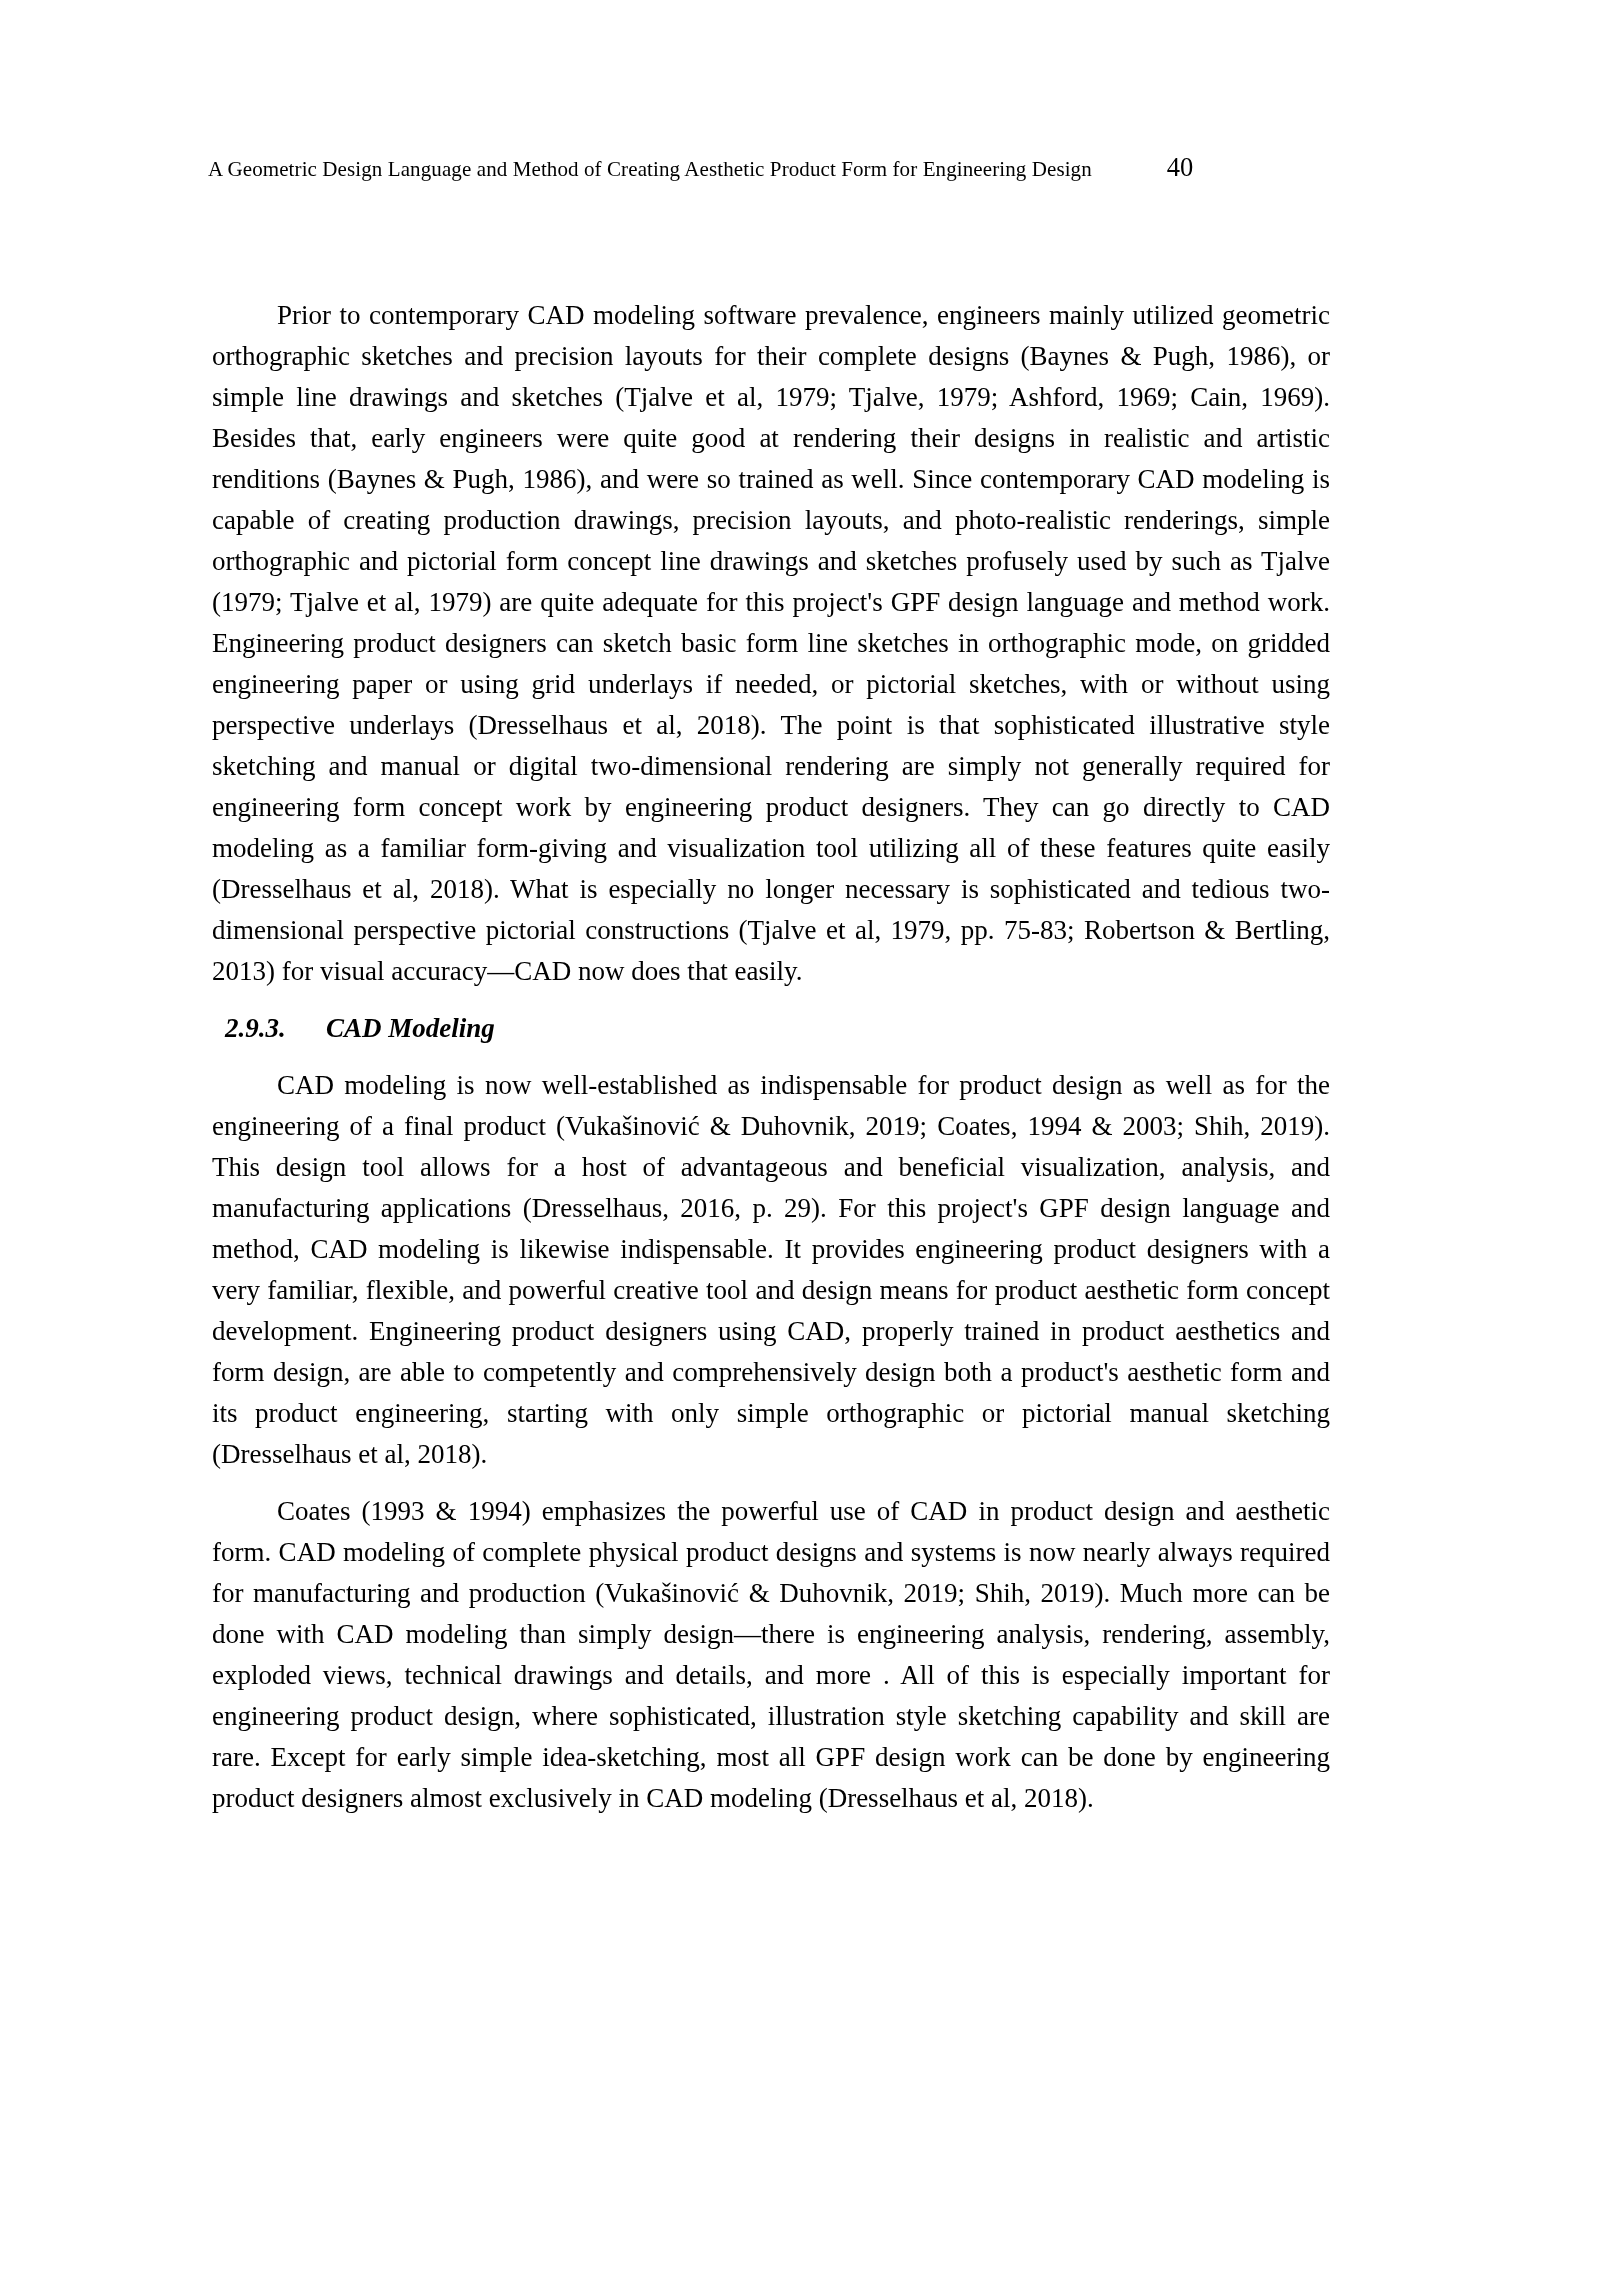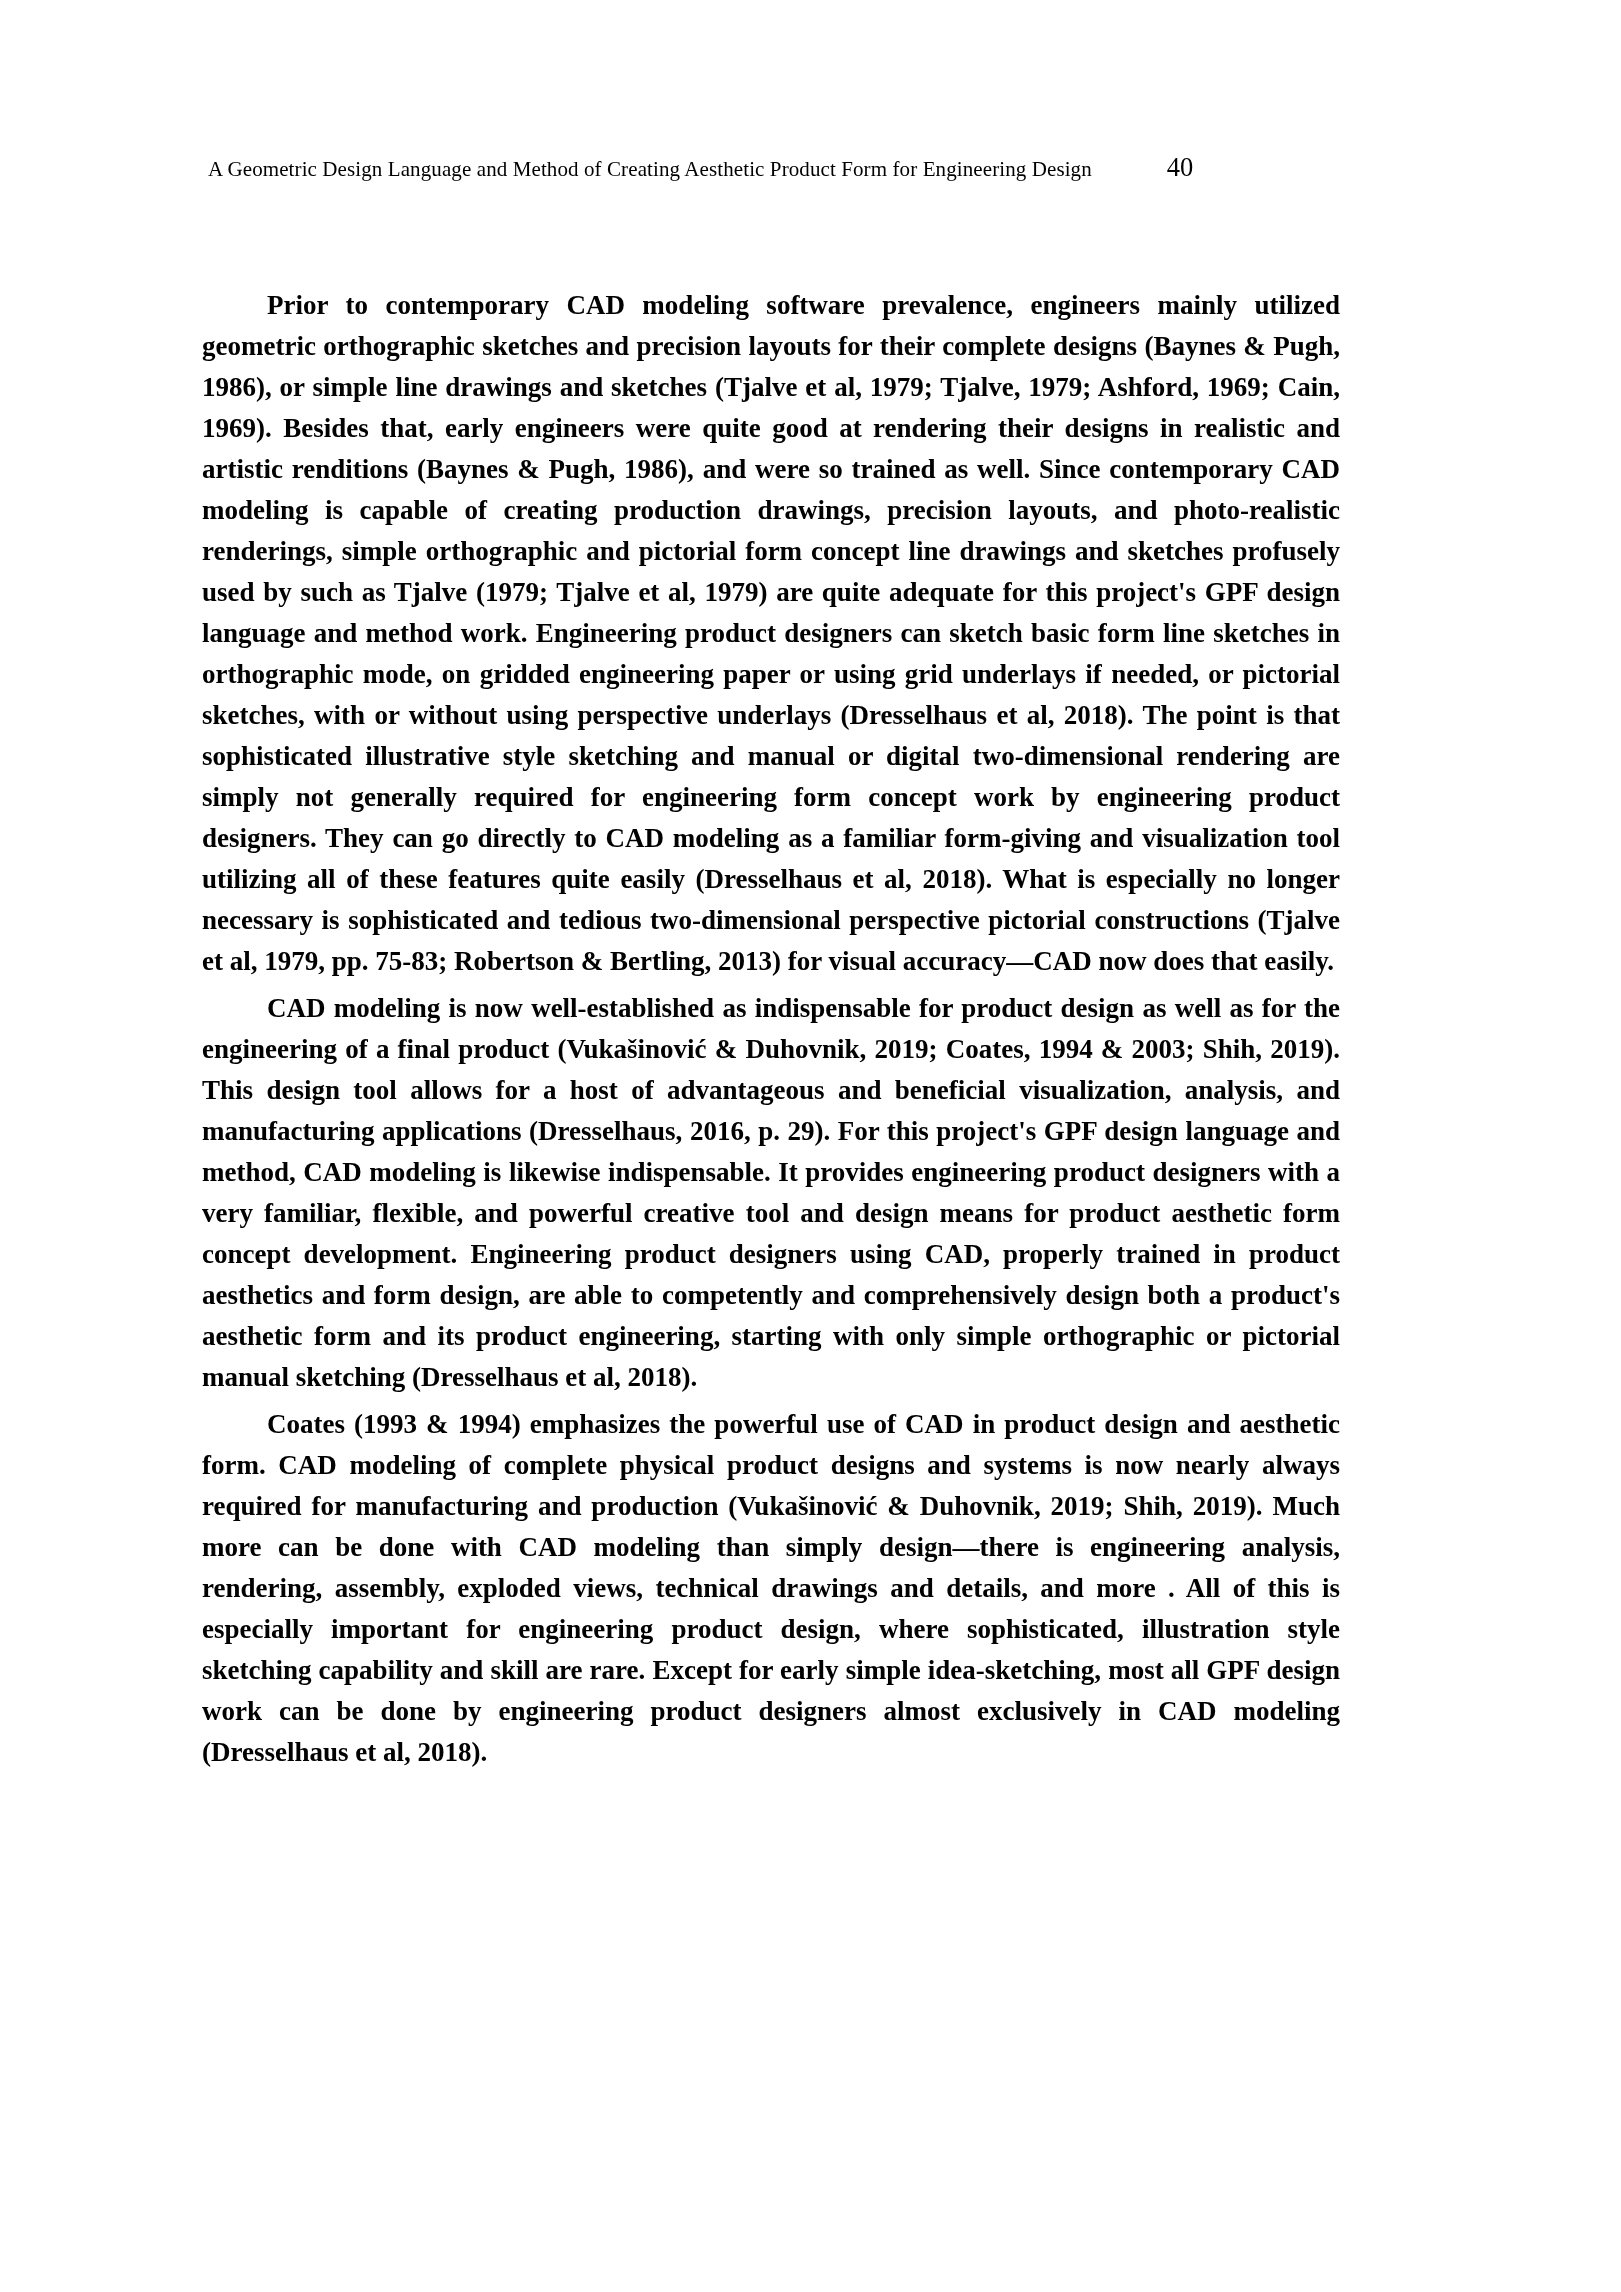--- a/index.html
+++ b/index.html
@@ -41,28 +41,27 @@
     font-size: 26.5px;
     margin-left: 75px;
   }
   .content {
     position: absolute;
     top: 279px;
     left: 196px;
     width: 1150px;
   }
   p.body-par {
-    margin: 6px;
+    margin: 16px;
     font-size: 27px;
     line-height: 41px;
     text-align: justify;
     text-justify: inter-word;
     text-indent: 65px;
     hyphens: none;
-    font-weight: bold;
   }
   .section-heading {
     margin: 12.7px 0 0 0;
     font-size: 27px;
     line-height: 41px;
     font-weight: bold;
     font-style: italic;
     display: flex;
     padding-left: 29px;
   }
@@ -81,20 +80,24 @@
 
   <div class="header">
     <span class="header-title">A Geometric Design Language and Method of Creating Aesthetic Product Form for Engineering Design</span>
     <span class="header-page-number">40</span>
   </div>
 
   <div class="content">
 
     <p class="body-par">Prior to contemporary CAD modeling software prevalence, engineers mainly utilized geometric orthographic sketches and precision layouts for their complete designs (Baynes &amp; Pugh, 1986), or simple line drawings and sketches (Tjalve et al, 1979; Tjalve, 1979; Ashford, 1969; Cain, 1969). Besides that, early engineers were quite good at rendering their designs in realistic and artistic renditions (Baynes &amp; Pugh, 1986), and were so trained as well. Since contemporary CAD modeling is capable of creating production drawings, precision layouts, and photo-realistic renderings, simple orthographic and pictorial form concept line drawings and sketches profusely used by such as Tjalve (1979; Tjalve et al, 1979) are quite adequate for this project's GPF design language and method work. Engineering product designers can sketch basic form line sketches in orthographic mode, on gridded engineering paper or using grid underlays if needed, or pictorial sketches, with or without using perspective underlays (Dresselhaus et al, 2018). The point is that sophisticated illustrative style sketching and manual or digital two-dimensional rendering are simply not generally required for engineering form concept work by engineering product designers. They can go directly to CAD modeling as a familiar form-giving and visualization tool utilizing all of these features quite easily (Dresselhaus et al, 2018). What is especially no longer necessary is sophisticated and tedious two-dimensional perspective pictorial constructions (Tjalve et al, 1979, pp. 75-83; Robertson &amp; Bertling, 2013) for visual accuracy—CAD now does that easily.</p>
 
+    <div class="section-heading">
+      <span class="sec-num">2.9.3.</span>
+      <span class="sec-title">CAD Modeling</span>
+    </div>
 
     <p class="body-par">CAD modeling is now well-established as indispensable for product design as well as for the engineering of a final product (Vukašinović &amp; Duhovnik, 2019; Coates, 1994 &amp; 2003; Shih, 2019). This design tool allows for a host of advantageous and beneficial visualization, analysis, and manufacturing applications (Dresselhaus, 2016, p. 29). For this project's GPF design language and method, CAD modeling is likewise indispensable. It provides engineering product designers with a very familiar, flexible, and powerful creative tool and design means for product aesthetic form concept development. Engineering product designers using CAD, properly trained in product aesthetics and form design, are able to competently and comprehensively design both a product's aesthetic form and its product engineering, starting with only simple orthographic or pictorial manual sketching (Dresselhaus et al, 2018).</p>
 
     <p class="body-par">Coates (1993 &amp; 1994) emphasizes the powerful use of CAD in product design and aesthetic form. CAD modeling of complete physical product designs and systems is now nearly always required for manufacturing and production (Vukašinović &amp; Duhovnik, 2019; Shih, 2019). Much more can be done with CAD modeling than simply design—there is engineering analysis, rendering, assembly, exploded views, technical drawings and details, and more . All of this is especially important for engineering product design, where sophisticated, illustration style sketching capability and skill are rare. Except for early simple idea-sketching, most all GPF design work can be done by engineering product designers almost exclusively in CAD modeling (Dresselhaus et al, 2018).</p>
 
   </div>
 
 </div>
 
 

